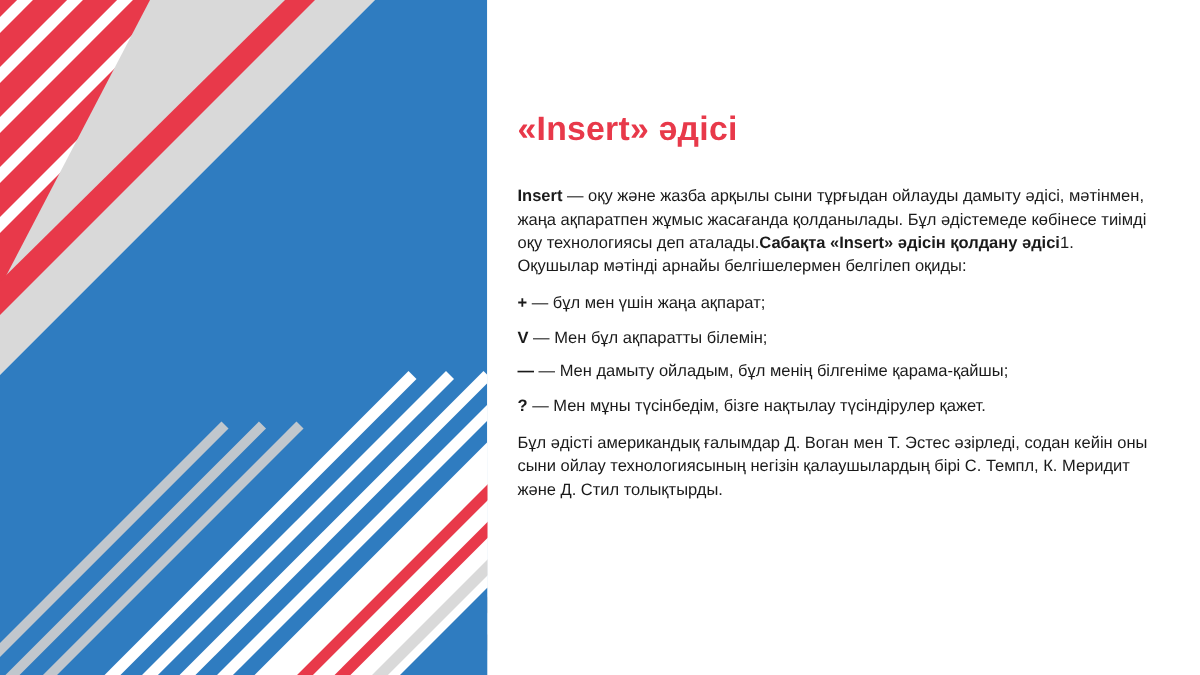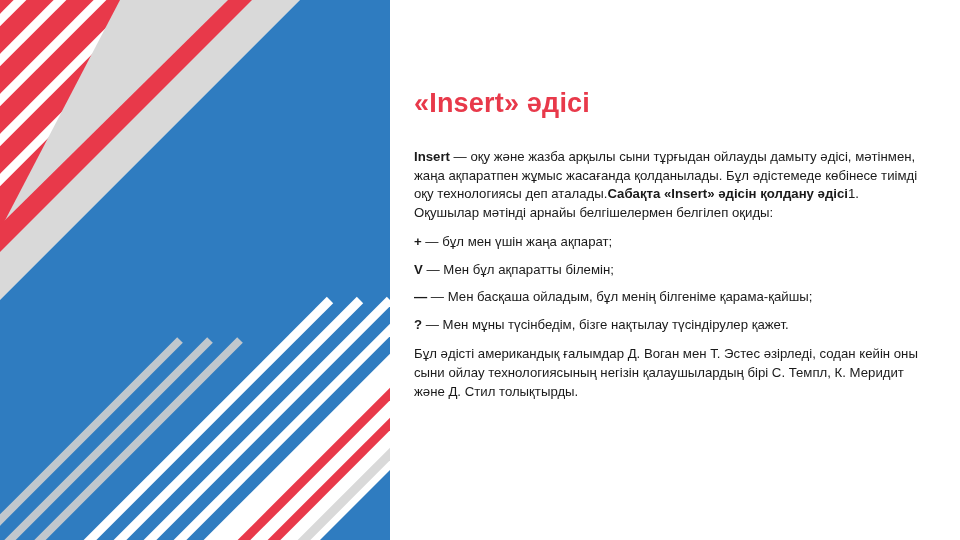--- a/index.html
+++ b/index.html
@@ -183,21 +183,21 @@
     <div class="title">«Insert» әдісі</div>
 
     <div class="body">
 
       <p class="para tight"><b>Insert</b><span> — оқу және жазба арқылы сыни тұрғыдан ойлауды дамыту әдісі, мәтінмен, жаңа ақпаратпен жұмыс жасағанда қолданылады. Бұл әдістемеде көбінесе тиімді оқу технологиясы деп аталады.</span><b>Сабақта «Insert» әдісін қолдану әдісі</b><span>1. Оқушылар мәтінді арнайы белгішелермен белгілеп оқиды:</span></p>
 
       <p class="para"><span class="marker">+</span><span> — бұл мен үшін жаңа ақпарат;</span></p>
 
       <p class="para"><span class="marker">V</span><span> — Мен бұл ақпаратты білемін;</span></p>
 
-      <p class="para"><span class="marker">—</span><span> — Мен басқаша ойладым, бұл менің білгеніме қарама-қайшы;</span></p>
+      <p class="para"><span class="marker">—</span><span> — Мен дамыту ойладым, бұл менің білгеніме қарама-қайшы;</span></p>
 
       <p class="para"><span class="marker">?</span><span> — Мен мұны түсінбедім, бізге нақтылау түсіндірулер қажет.</span></p>
 
       <p class="para final">Бұл әдісті америкaндық ғалымдар Д. Воган мен Т. Эстес әзірледі, содан кейін оны сыни ойлау технологиясының негізін қалаушылардың бірі С. Темпл, К. Меридит және Д. Стил толықтырды.</p>
 
     </div>
   </div>
 </div>
 
 </body></html>

